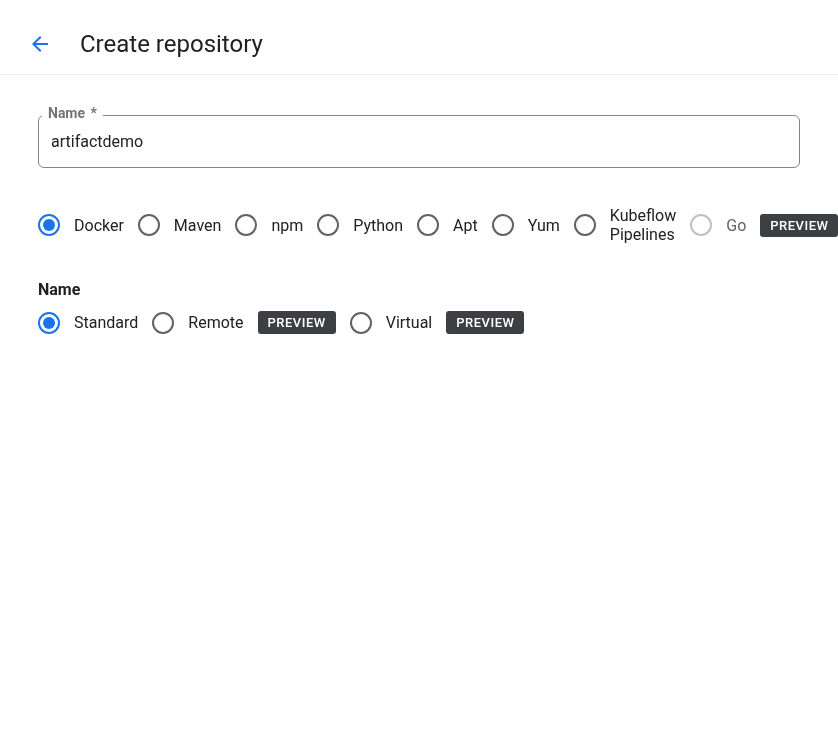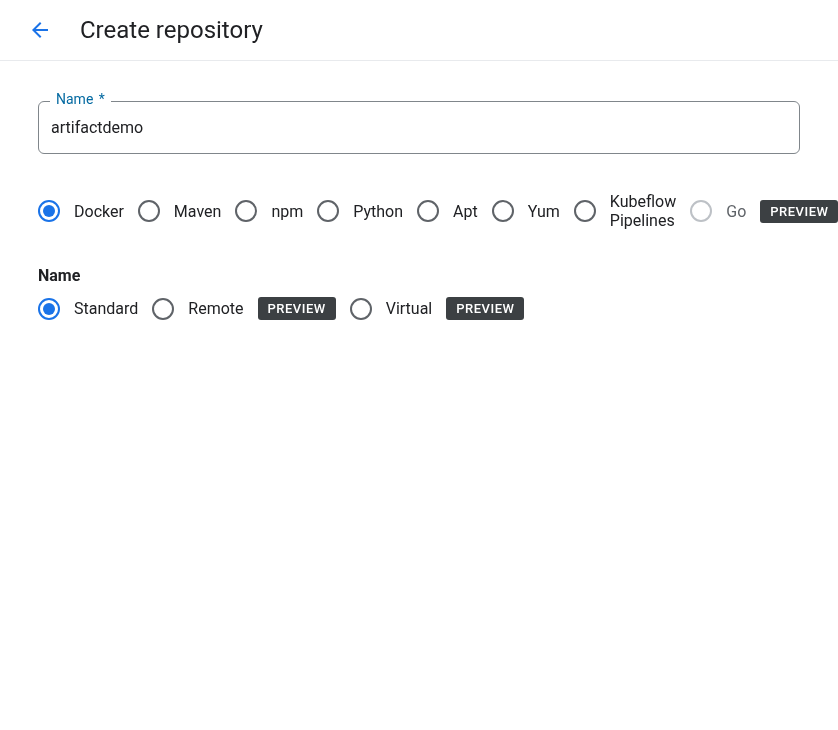--- a/index.html
+++ b/index.html
@@ -12,20 +12,21 @@
       background: #fff;
       color: #202124;
       width: 838px;
     }
     .header {
       display: flex;
       align-items: center;
       padding: 16px 28px;
       border-bottom: 1px solid #e8eaed;
       gap: 28px;
+      margin-top: 14px;
     }
     .back-icon {
       width: 24px;
       height: 24px;
       cursor: pointer;
       display: flex;
       align-items: center;
       justify-content: center;
     }
     .back-icon svg {
@@ -39,26 +40,26 @@
     .content {
       padding: 40px 38px 30px 38px;
     }
     .field-wrapper {
       position: relative;
       margin-bottom: 38px;
     }
     .field-label {
       position: absolute;
       top: -10px;
-      left: 12px;
+      left: 4px;
       background: #fff;
       padding: 0 6px;
       font-size: 14px;
-      font-weight: 400;
-      color: #0369a1;
+      font-weight: 700;
+      color: #737373;
     }
     .field-label .required {
       margin-left: 2px;
     }
     .text-input {
       width: 100%;
       padding: 16px 12px;
       font-size: 16px;
       border: 1px solid #80868b;
       border-radius: 6px;

